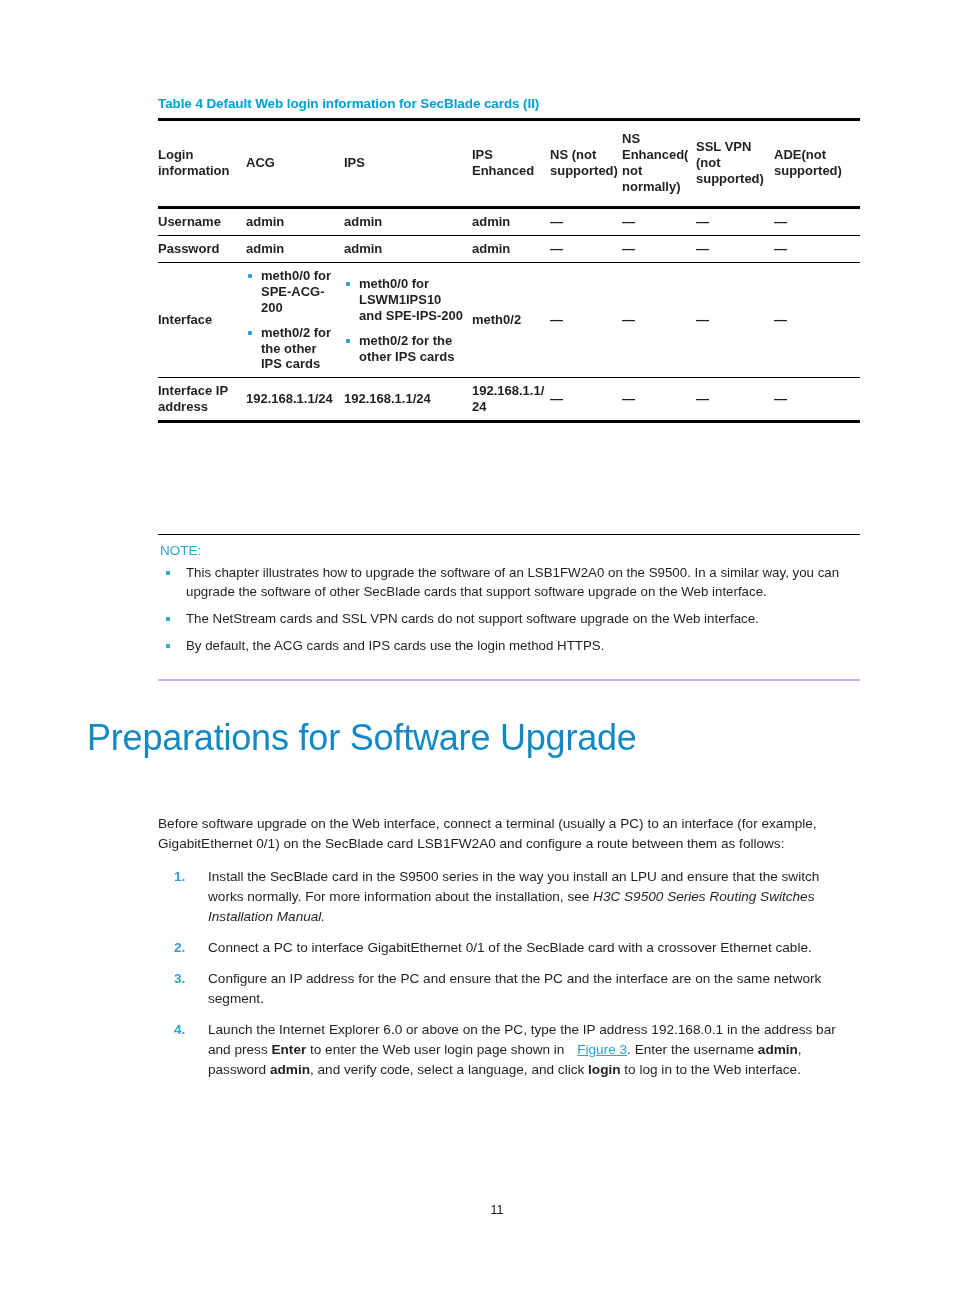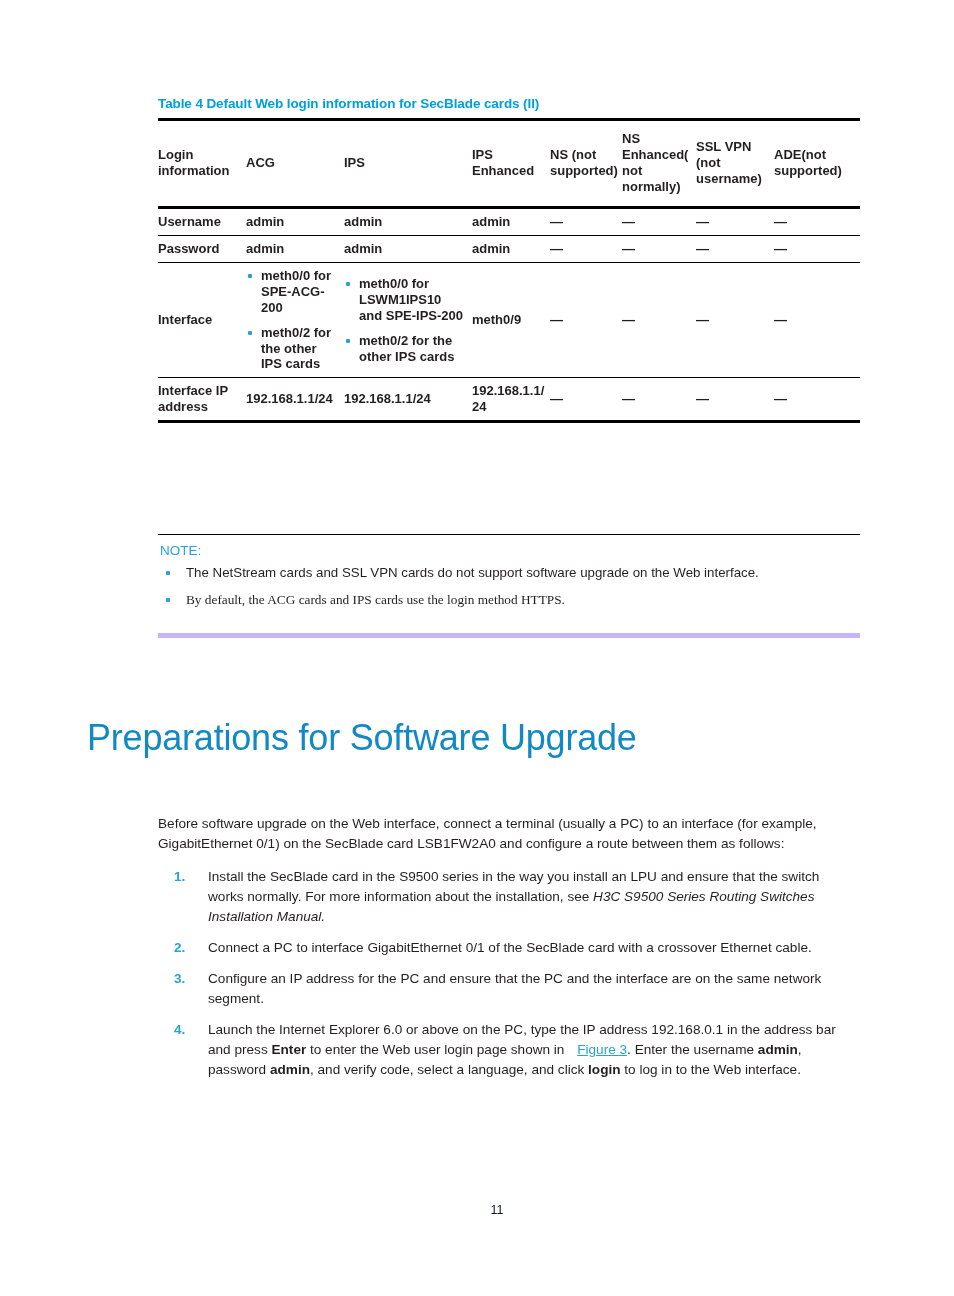--- a/index.html
+++ b/index.html
@@ -90,42 +90,42 @@
   }
   .dash { font-size: 13px; }
 
   
   .note-block {
     position: absolute;
     left: 158px;
     top: 534px;
     width: 702px;
     border-top: 1px solid #000;
-    border-bottom: 5px solid #c4b5fd;
+    border-bottom: 2px solid #c4b5fd;
     padding: 8px 0 5px 0;
     box-sizing: border-box;
   }
   .note-title {
     color: #29a3d4;
     font-size: 13.5px;
     margin: 0 0 6px 2px;
   }
   ul.notelist {
     margin: 0;
     padding: 0;
     list-style: none;
   }
   ul.notelist li {
     position: relative;
     padding-left: 28px;
     margin-bottom: 8px;
     font-size: 13.3px;
     line-height: 1.42;
   }
-  ul.notelist li:last-child { margin-bottom: 18px; font-family: Liberation Serif, serif; }
+  ul.notelist li:last-child { margin-bottom: 18px; }
   ul.notelist li::before {
     content: "";
     position: absolute;
     left: 8px;
     top: 7px;
     width: 4px;
     height: 4px;
     background: #29a3d4;
     border-radius: 1px;
   }
@@ -217,21 +217,21 @@
       </colgroup>
 
       <thead>
         <tr class="rule-thick-top rule-thick-bot">
           <th class="c0">Login information</th>
           <th>ACG</th>
           <th>IPS</th>
           <th>IPS Enhanced</th>
           <th>NS (not supported)</th>
           <th>NS Enhanced(not normally)</th>
-          <th>SSL VPN (not username)</th>
+          <th>SSL VPN (not supported)</th>
           <th>ADE(not supported)</th>
         </tr>
       </thead>
 
       <tbody>
 
         <tr class="rule-thin-bot">
           <td class="c0">Username</td>
           <td>admin</td>
           <td>admin</td>
@@ -260,21 +260,21 @@
               <li>meth0/0 for SPE-ACG-200</li>
               <li>meth0/2 for the other IPS cards</li>
             </ul>
           </td>
           <td>
             <ul class="cellbul">
               <li>meth0/0 for LSWM1IPS10 and SPE-IPS-200</li>
               <li>meth0/2 for the other IPS cards</li>
             </ul>
           </td>
-          <td>meth0/9</td>
+          <td>meth0/2</td>
           <td class="dash">—</td>
           <td class="dash">—</td>
           <td class="dash">—</td>
           <td class="dash">—</td>
         </tr>
 
         <tr class="rule-thick-bot">
           <td class="c0">Interface IP address</td>
           <td>192.168.1.1/24</td>
           <td>192.168.1.1/24</td>
@@ -284,20 +284,21 @@
           <td class="dash">—</td>
           <td class="dash">—</td>
         </tr>
       </tbody>
     </table>
   </div>
 
   <div class="note-block">
     <div class="note-title">NOTE:</div>
     <ul class="notelist">
+      <li>This chapter illustrates how to upgrade the software of an LSB1FW2A0 on the S9500. In a similar way, you can upgrade the software of other SecBlade cards that support software upgrade on the Web interface.</li>
       <li>The NetStream cards and SSL VPN cards do not support software upgrade on the Web interface.</li>
       <li>By default, the ACG cards and IPS cards use the login method HTTPS.</li>
     </ul>
   </div>
 
   <h1 class="section-heading">Preparations for Software Upgrade</h1>
 
   <div class="body-block">
 
     <p class="intro">Before software upgrade on the Web interface, connect a terminal (usually a PC) to an interface (for example, GigabitEthernet 0/1) on the SecBlade card LSB1FW2A0 and configure a route between them as follows:</p>

